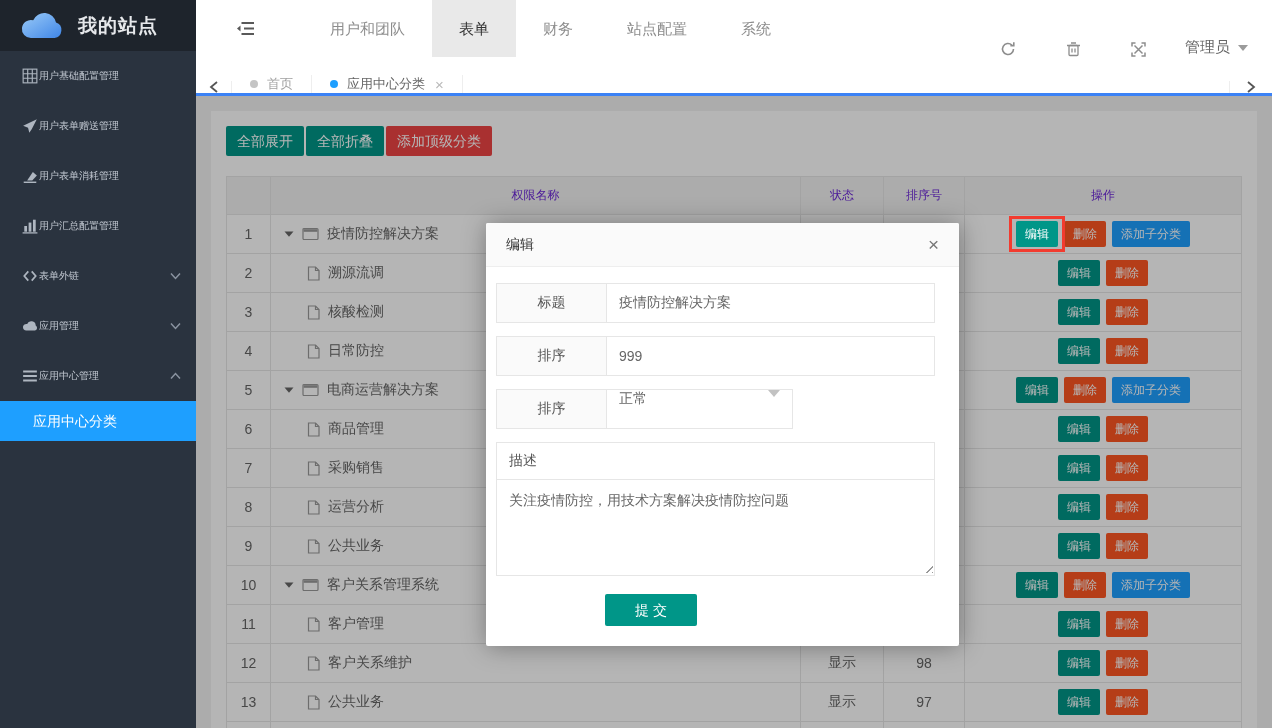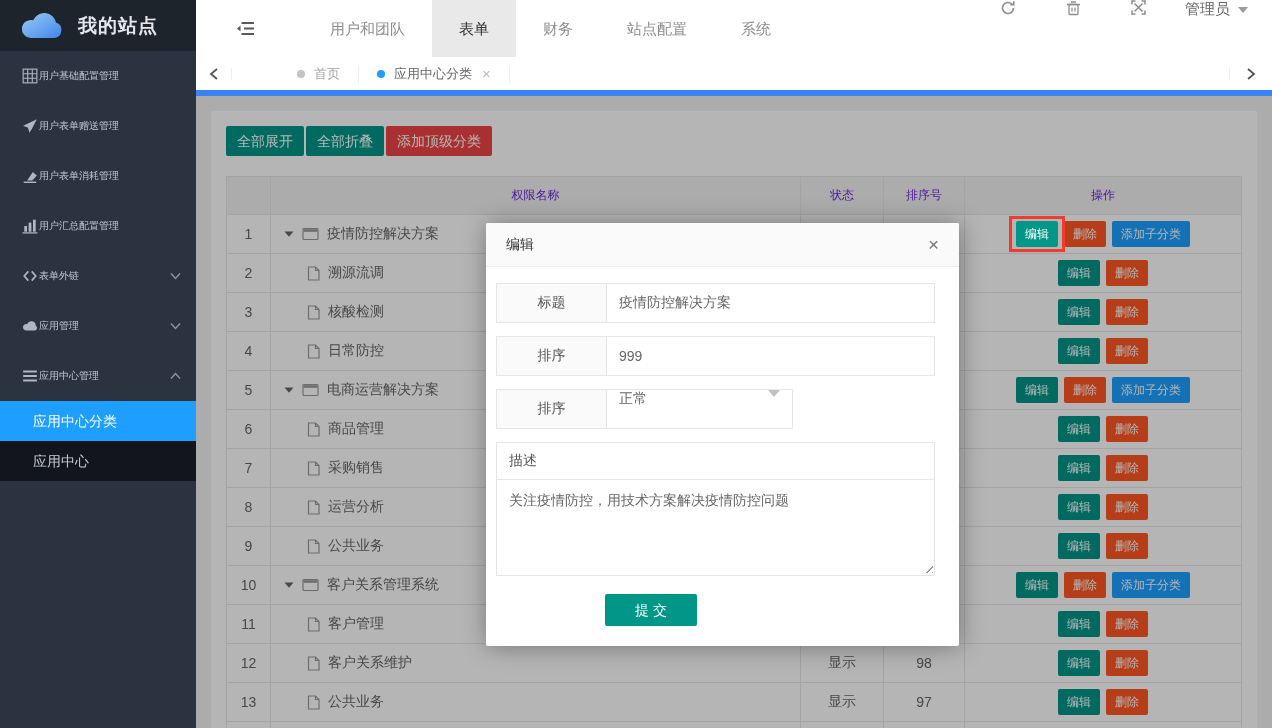--- a/index.html
+++ b/index.html
@@ -18,27 +18,27 @@
   .submenu { background:#12161C; }
   .submenu-item { height:40px; line-height:40px; padding-left:33px; color:#C8CDD4; font-size:14px; cursor:pointer; }
   .submenu-item.active { background:#1E9FFF; color:#fff; }
 
   
   .topbar { position:absolute; left:196px; top:0; right:0; height:57px; background:#fff; display:flex; align-items:center; z-index:4; }
   .collapse-btn { margin-left:40px; color:#595959; display:inline-flex; cursor:pointer; }
   .nav { display:flex; list-style:none; margin-left:48px; height:57px; }
   .nav li { height:57px; line-height:57px; padding:0 27px; color:#8D8D8D; font-size:15px; cursor:pointer; }
   .nav li.active { background:#E9E9E9; color:#333; }
-  .top-right { margin-left:auto; display:flex; align-items:flex-start; height:57px; }
+  .top-right { margin-left:auto; display:flex; align-items:flex-end; height:57px; }
   .top-icon { padding:0 25px; color:#8D8D8D; display:inline-flex; cursor:pointer; }
   .user-box { display:flex; align-items:center; color:#666; font-size:15px; padding:0 24px 0 14px; cursor:pointer; }
   .user-caret { width:0; height:0; border-left:5px solid transparent; border-right:5px solid transparent; border-top:6px solid #9B9B9B; margin-left:8px; }
 
   
-  .tabbar { position:absolute; left:196px; top:57px; right:0; height:39px; background:#fff; display:flex; align-items:center; border-bottom:6px solid #3b82f6; z-index:4;gap:47px; }
+  .tabbar { position:absolute; left:196px; top:57px; right:0; height:39px; background:#fff; display:flex; align-items:flex-end; border-bottom:3px solid #3b82f6; z-index:4; }
   .tab-nav-btn { width:36px; display:flex; align-items:center; justify-content:center; color:#555; border-right:1px solid #EEE; cursor:pointer; }
   .tab-nav-btn.right { border-right:none; border-left:1px solid #EEE; width:43px; }
   .tabs { display:flex; list-style:none; }
   .tabs li { display:flex; align-items:center; padding:0 18px; border-right:1px solid #EEE; font-size:13px; color:#A2A2A2; cursor:pointer; }
   .tabs li.active { color:#666; }
   .tab-dot { width:8px; height:8px; border-radius:50%; background:#C4C4C4; margin-right:9px; }
   .tabs li.active .tab-dot { background:#1E9FFF; }
   .tab-close { margin-left:10px; color:#B9B9B9; font-size:15px; }
   .tab-spacer { flex:1; }
 
@@ -178,21 +178,20 @@
           </span>
           <span class="mi-label">应用中心管理</span>
           <span class="mi-chev" style="display: inline-flex;">
             <svg width="11" height="8" viewBox="0 0 11 8" fill="none" stroke="currentColor" stroke-width="1.5">
               <path d="M1 6.5 L5.5 1.5 L10 6.5"></path>
             </svg>
           </span>
         </li>
         <div class="submenu">
           <div class="submenu-item active">应用中心分类</div>
-          <div class="submenu-item">应用中心</div>
         </div>
       </ul>
   </aside>
 
   <header class="topbar">
     <span class="collapse-btn">
       <svg width="19" height="15" viewBox="0 0 19 15">
         <path d="M5.5 2 H18 M8 7.5 H18 M5.5 13 H18" stroke="currentColor" stroke-width="1.8" fill="none"></path>
         <path d="M4.5 4.5 L1 7.5 L4.5 10.5 Z" fill="currentColor"></path>
       </svg>

